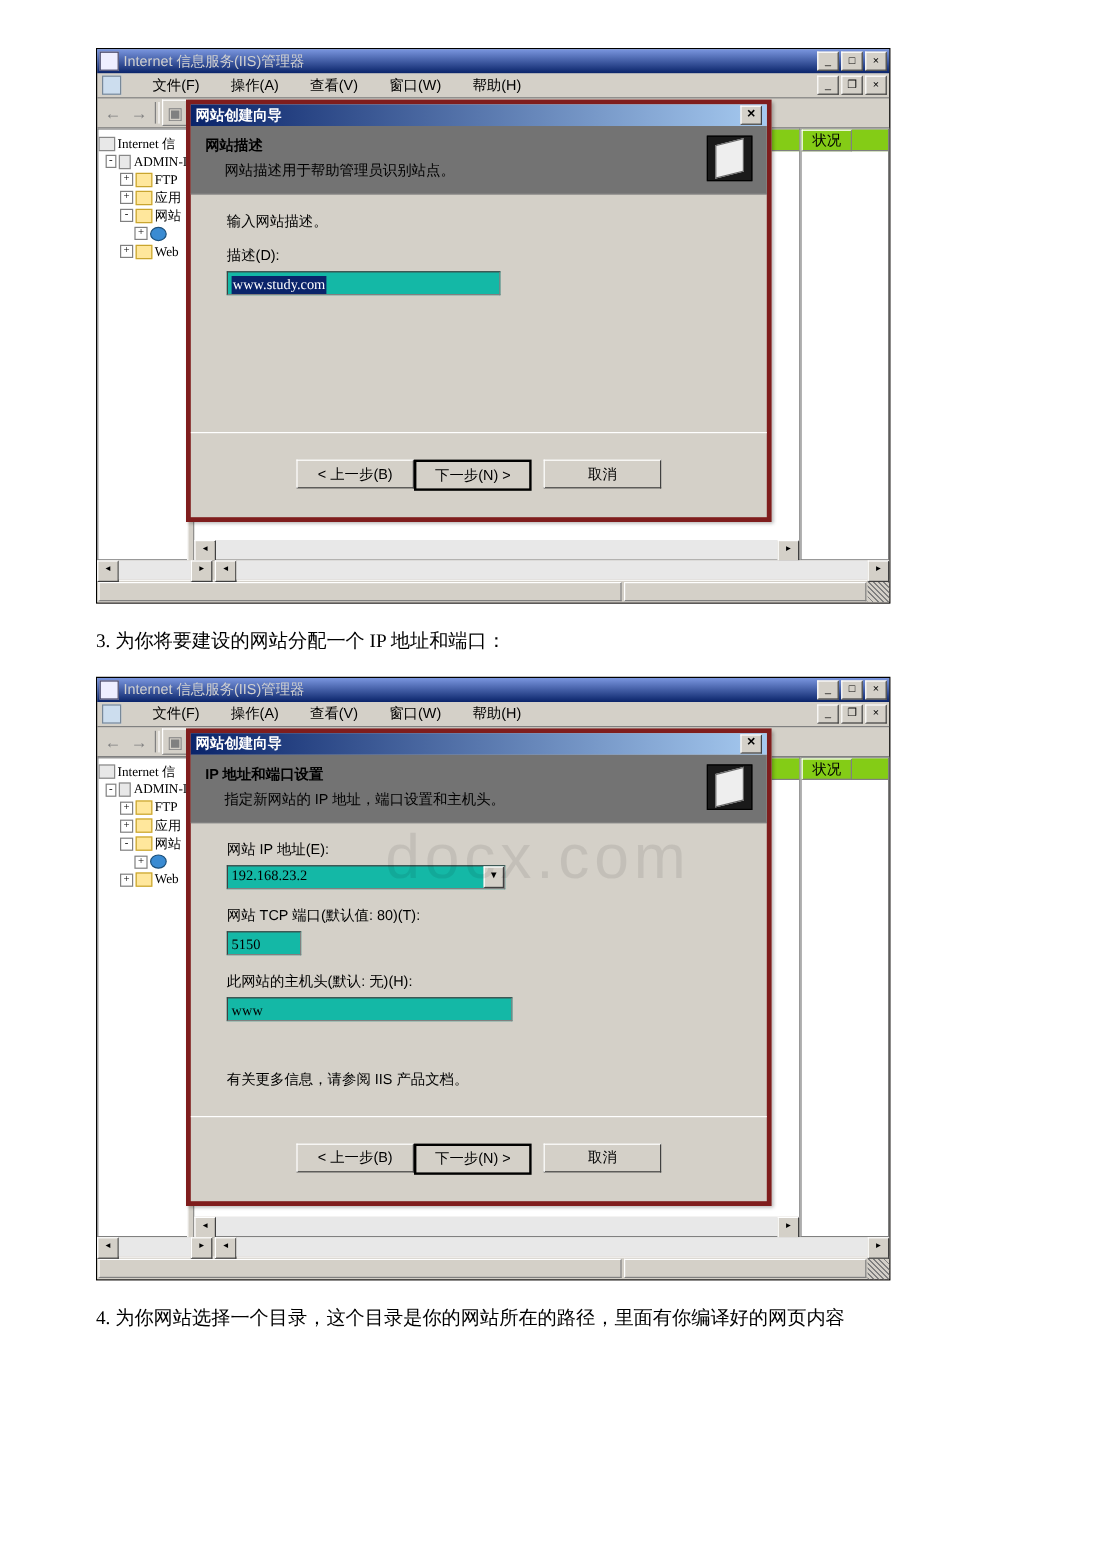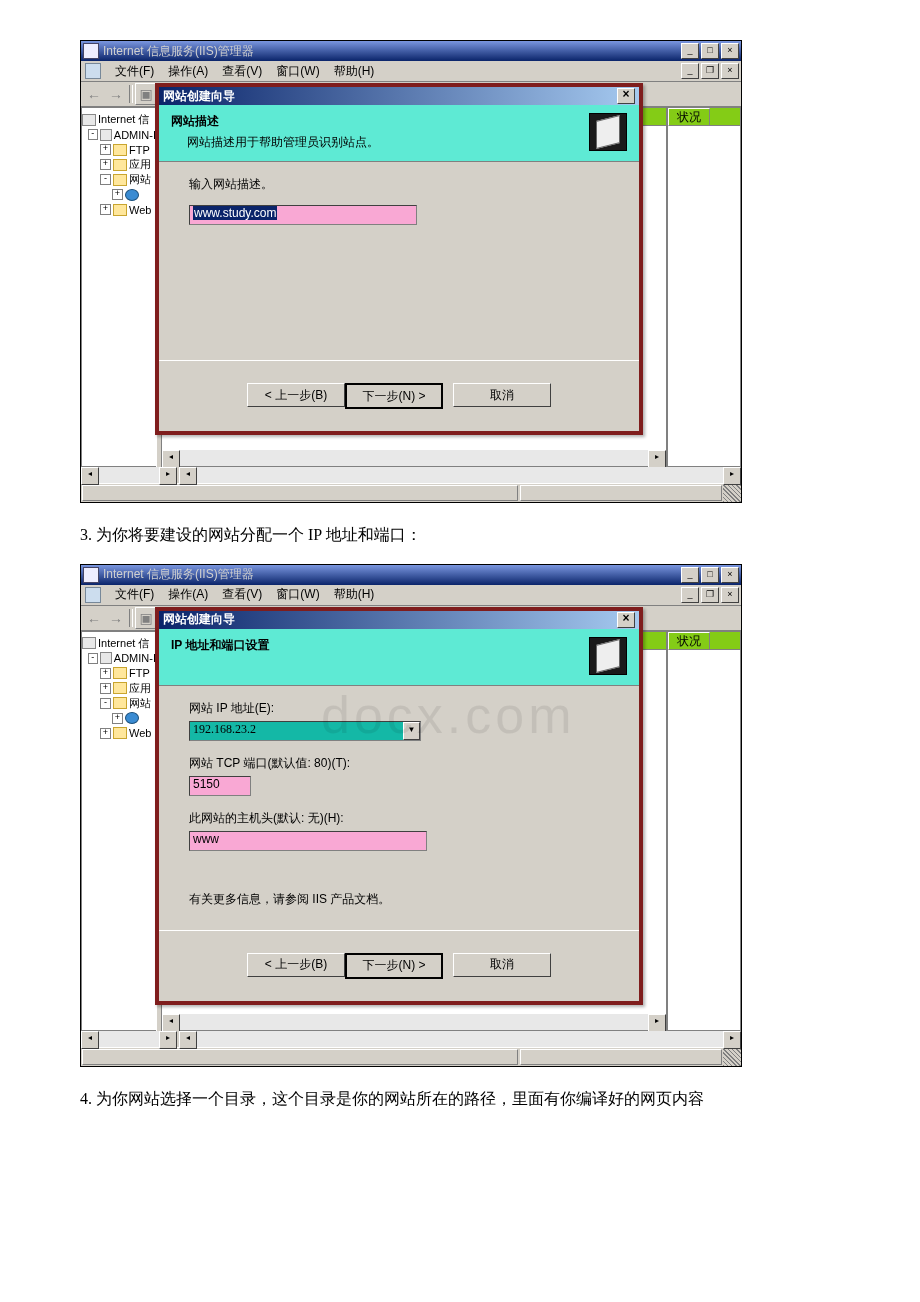--- a/index.html
+++ b/index.html
@@ -2,60 +2,60 @@
 <html><head>
 <meta charset="utf-8">
 <style>
   body{margin:0;font-family:"SimSun","宋体",Arial,sans-serif;font-size:12px;background:#fff;color:#000;padding:40px 80px}
   .shot{border:1px solid #000;background:#d4d0c8;width:660px;position:relative;margin-bottom:18px}
   .titlebar{height:20px;background:linear-gradient(#7a96df,#0a246a);color:#fff;display:flex;align-items:center;padding:0 2px;font-size:12px}
   .titlebar .app-icon{width:14px;height:14px;background:#eef;border:1px solid #446;margin-right:4px}
   .titlebar .title-text{flex:1;color:#d0d0d0}
   .win-btns{display:flex;gap:2px}
   .win-btn{width:16px;height:14px;background:#d4d0c8;border:1px solid #fff;border-right-color:#404040;border-bottom-color:#404040;font-size:9px;text-align:center;line-height:12px;color:#000;font-family:Arial}
-  .menubar{height:20px;display:flex;align-items:center;padding:0 4px;gap:2px;border-bottom:1px solid #808080;position:relative}
+  .menubar{height:20px;display:flex;align-items:center;padding:0 4px;gap:14px;border-bottom:1px solid #808080;position:relative}
   .menubar .doc-icon{width:14px;height:14px;background:#cde;border:1px solid #789;margin-right:6px}
   .menu-item{padding:2px 6px;font-size:12px}
   .mdi-btns{position:absolute;right:2px;top:2px;display:flex;gap:2px}
   .toolbar{height:24px;display:flex;align-items:center;padding:0 2px;border-bottom:1px solid #808080;position:relative}
   .tool-btn{width:20px;height:20px;border:1px solid #d4d0c8;display:flex;align-items:center;justify-content:center;color:#808080;font-size:14px}
   .tool-btn.active{border:1px solid #fff;border-right-color:#808080;border-bottom-color:#808080}
   .tool-sep{width:2px;height:18px;border-left:1px solid #808080;border-right:1px solid #fff;margin:0 2px}
   .body-area{display:flex;height:360px;position:relative}
-  .tree{width:74px;background:#fff;border:1px solid #808080;border-right:none;overflow:hidden;padding:4px 0;font-size:11px;font-family:Liberation Sans, sans-serif}
+  .tree{width:74px;background:#fff;border:1px solid #808080;border-right:none;overflow:hidden;padding:4px 0;font-size:11px;font-family:Liberation Serif, serif}
   .tree-row{display:flex;align-items:center;height:15px;white-space:nowrap}
   .exp{display:inline-block;width:9px;height:9px;border:1px solid #808080;background:#fff;font-size:9px;line-height:7px;text-align:center;margin-right:2px;color:#000}
   .node-icon{width:12px;height:10px;display:inline-block;margin-right:2px}
   .fld{background:#ffe79c;border:1px solid #c9a52f}
   .globe{background:#3a8bd2;border-radius:50%;border:1px solid #1b4f7a}
   .srv{background:#e8e8e8;border:1px solid #888}
   .splitter{width:4px;background:#d4d0c8;border-left:1px solid #fff;border-right:1px solid #808080}
   .rightcol{position:relative;flex:1;background:#fff;border:1px solid #808080;border-left:none}
   .rhead{height:17px;background:#84cc16;border-bottom:1px solid #808080}
   .rhead-cell{display:inline-block;height:16px;line-height:16px;border:1px solid #fff;border-right-color:#808080;border-bottom-color:#808080;padding:0 8px;font-size:12px}
   .scroll-h{height:16px;background:#d4d0c8;display:flex;position:absolute;bottom:0;left:0;right:0}
   .scroll-h .arr{width:16px;height:16px;background:#d4d0c8;border:1px solid #fff;border-right-color:#404040;border-bottom-color:#404040;font-size:8px;text-align:center;line-height:12px}
   .scroll-h .track{flex:1;background:#e8e8e8}
   .statusbar{height:18px;border-top:1px solid #fff;background:#d4d0c8;display:flex}
   .statusbar .cell{flex:1;border:1px solid #808080;border-top-color:#fff;border-left-color:#fff;margin:1px}
   .statusbar .grip{width:18px;background:repeating-linear-gradient(45deg,#808080 0 1px,transparent 1px 3px)}
   
   .wiz{position:absolute;left:74px;top:-24px;width:480px;background:#d4d0c8;border:4px solid #7f1d1d;box-shadow:2px 2px 3px rgba(0,0,0,0.3);z-index:5}
   .wiz-title{height:18px;background:linear-gradient(90deg,#0a246a,#a6caf0);color:#fff;display:flex;align-items:center;padding:0 4px;font-weight:bold;font-size:12px}
   .wiz-title .x{margin-left:auto;width:16px;height:14px;background:#d4d0c8;border:1px solid #fff;border-right-color:#404040;border-bottom-color:#404040;color:#000;text-align:center;line-height:11px;font-weight:bold;font-family:Arial}
-  .wiz-head{background:#5eead4;border-bottom:1px solid #808080;padding:8px 12px 10px 12px;display:flex}
+  .wiz-head{background:#737373;border-bottom:1px solid #808080;padding:8px 12px 10px 12px;display:flex}
   .wiz-head .txt{flex:1}
   .wiz-head .h1{font-weight:bold;font-size:12px;margin-bottom:4px}
   .wiz-head .h2{font-size:12px;padding-left:16px}
   .wiz-head .hicon{width:36px;height:36px;background:#1a1a1a;border:1px solid #000;display:flex;align-items:center;justify-content:center}
   .wiz-head .hicon .inner{width:22px;height:26px;background:#eee;transform:skewY(-14deg);border:1px solid #666}
   .wiz-body{padding:14px 30px;min-height:170px}
   .wiz-body.tall{min-height:216px}
   .fld-label{font-size:12px;margin-bottom:4px}
-  .txt-input{height:18px;border:1px solid #808080;border-top-color:#404040;border-left-color:#404040;background:#f9a8d4;padding:0 3px;font-size:12px;font-family:Liberation Sans, sans-serif;display:flex;align-items:flex-start}
+  .txt-input{height:18px;border:1px solid #808080;border-top-color:#404040;border-left-color:#404040;background:#14b8a6;padding:0 3px;font-size:12px;font-family:Liberation Serif, serif;display:flex;align-items:flex-end}
   .sel-input{height:18px;border:1px solid #808080;border-top-color:#404040;border-left-color:#404040;background:#14b8a6;display:flex;font-size:12px;font-family:Tahoma}
   .sel-input .val{flex:1;padding:0 3px}
   .sel-input .dd{width:15px;height:16px;background:#d4d0c8;border:1px solid #fff;border-right-color:#404040;border-bottom-color:#404040;font-size:8px;text-align:center;line-height:14px}
   .selected{background:#0a246a;color:#fff;padding:0 1px}
   .wiz-btns{padding:22px 12px;display:flex;justify-content:center;gap:0;border-top:1px solid #fff}
   .btn{height:22px;min-width:84px;background:#d4d0c8;border:1px solid #fff;border-right-color:#404040;border-bottom-color:#404040;font-size:12px;padding:0 6px;display:flex;align-items:center;justify-content:center}
   .btn.default{border:2px solid #000;padding:0 5px}
   .btn-gap{width:10px}
   .caption{font-family:"SimSun","宋体";font-size:16px;margin:18px 0 14px 0;line-height:1.8}
   .watermark{position:absolute;font-size:52px;color:rgba(0,0,0,0.08);font-family:Arial;letter-spacing:4px;pointer-events:none;z-index:20}
@@ -154,20 +154,21 @@
           <div class="h1">网站描述</div>
           <div class="h2">网站描述用于帮助管理员识别站点。</div>
         </div>
         <div class="hicon">
             <div class="inner"></div>
           </div>
       </div>
       <div class="wiz-body">
         <div class="fld-label">输入网站描述。</div>
         <div style="height:8px"></div>
+        <div class="fld-label">描述(D):</div>
         <div class="txt-input" style="width:220px">
             <span class="selected">www.study.com</span>
           </div>
       </div>
       <div class="wiz-btns">
         <div class="btn">&lt; 上一步(B)</div>
         <div class="btn default">下一步(N) &gt;</div>
         <div class="btn-gap"></div>
         <div class="btn">取消</div>
       </div>
@@ -270,20 +271,21 @@
     </div>
 
     <div class="wiz">
       <div class="wiz-title">
         <span>网站创建向导</span>
         <div class="x">×</div>
       </div>
       <div class="wiz-head">
         <div class="txt">
           <div class="h1">IP 地址和端口设置</div>
+          <div class="h2">指定新网站的 IP 地址，端口设置和主机头。</div>
         </div>
         <div class="hicon">
             <div class="inner"></div>
           </div>
       </div>
       <div class="wiz-body tall">
         <div class="fld-label">网站 IP 地址(E):</div>
         <div class="sel-input" style="width:230px">
           <span class="val">192.168.23.2</span>
           <span class="dd">▼</span>

